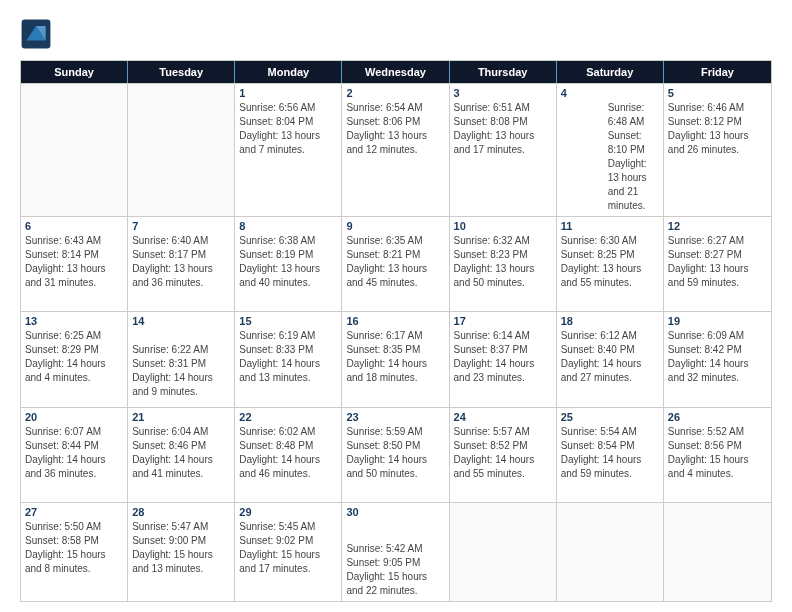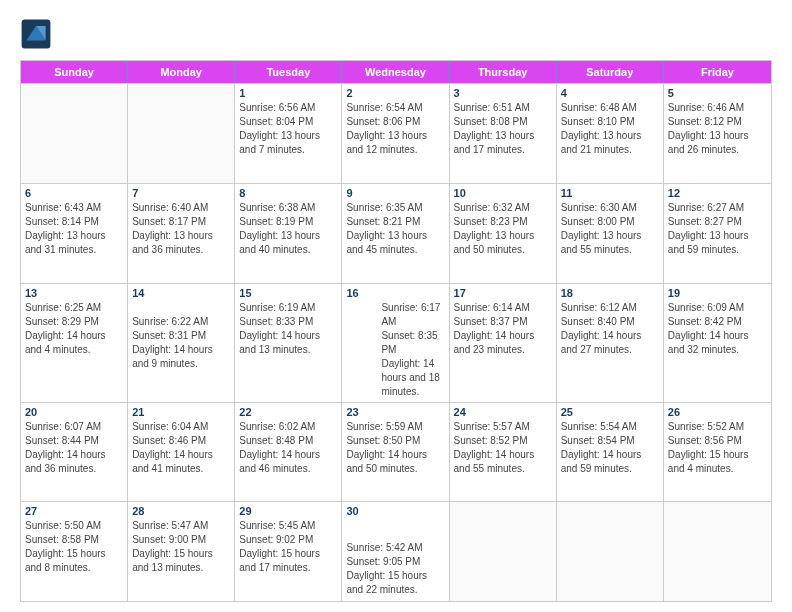--- a/index.html
+++ b/index.html
@@ -58,21 +58,21 @@
     }
     .calendar {
       flex: 1;
       display: flex;
       flex-direction: column;
       border: 1px solid #ccc;
     }
     .cal-header {
       display: grid;
       grid-template-columns: repeat(7, 1fr);
-      background: #d946ef;
+      background: #0f172a;
     }
     .cal-header-cell {
       color: #fff;
       font-size: 11px;
       font-weight: bold;
       padding: 5px 4px;
       text-align: center;
       border-right: 1px solid #5599cc;
     }
     .cal-header-cell:last-child { border-right: none; }
@@ -129,22 +129,22 @@
     </div>
     <div class="title-block">
       <h1></h1>
       <h2></h2>
     </div>
   </div>
 
   <div class="calendar">
     <div class="cal-header" id="cal-header">
         <div class="cal-header-cell">Sunday</div>
+        <div class="cal-header-cell">Tuesday</div>
         <div class="cal-header-cell">Monday</div>
-        <div class="cal-header-cell">Tuesday</div>
         <div class="cal-header-cell">Wednesday</div>
         <div class="cal-header-cell">Thursday</div>
         <div class="cal-header-cell">Saturday</div>
         <div class="cal-header-cell">Friday</div>
       </div>
     <div class="cal-body" id="cal-body">
         <div class="cal-row">
           <div class="cal-cell empty"></div>
           <div class="cal-cell empty"></div>
           <div class="cal-cell">
@@ -160,21 +160,21 @@
 Daylight: 13 hours and 12 minutes.</div>
           </div>
           <div class="cal-cell">
             <div class="day-num">3</div>
             <div class="cell-text" style="white-space: pre-line;">Sunrise: 6:51 AM
 Sunset: 8:08 PM
 Daylight: 13 hours and 17 minutes.</div>
           </div>
           <div class="cal-cell">
             <div class="day-num">4</div>
-            <div class="cell-text" style="white-space: pre-line;">Sunrise: 6:48 AM
+            <div class="cell-text" style="white-space: pre-line; margin-left: 47px;">Sunrise: 6:48 AM
 Sunset: 8:10 PM
 Daylight: 13 hours and 21 minutes.</div>
           </div>
           <div class="cal-cell">
             <div class="day-num">5</div>
             <div class="cell-text" style="white-space: pre-line;">Sunrise: 6:46 AM
 Sunset: 8:12 PM
 Daylight: 13 hours and 26 minutes.</div>
           </div>
         </div>
@@ -205,21 +205,21 @@
           </div>
           <div class="cal-cell">
             <div class="day-num">10</div>
             <div class="cell-text" style="white-space: pre-line;">Sunrise: 6:32 AM
 Sunset: 8:23 PM
 Daylight: 13 hours and 50 minutes.</div>
           </div>
           <div class="cal-cell">
             <div class="day-num">11</div>
             <div class="cell-text" style="white-space: pre-line;">Sunrise: 6:30 AM
-Sunset: 8:00 PM
+Sunset: 8:25 PM
 Daylight: 13 hours and 55 minutes.</div>
           </div>
           <div class="cal-cell">
             <div class="day-num">12</div>
             <div class="cell-text" style="white-space: pre-line;">Sunrise: 6:27 AM
 Sunset: 8:27 PM
 Daylight: 13 hours and 59 minutes.</div>
           </div>
         </div>
         <div class="cal-row">
@@ -236,21 +236,21 @@
 Daylight: 14 hours and 9 minutes.</div>
           </div>
           <div class="cal-cell">
             <div class="day-num">15</div>
             <div class="cell-text" style="white-space: pre-line;">Sunrise: 6:19 AM
 Sunset: 8:33 PM
 Daylight: 14 hours and 13 minutes.</div>
           </div>
           <div class="cal-cell">
             <div class="day-num">16</div>
-            <div class="cell-text" style="white-space: pre-line; margin-left: 35px;">Sunrise: 6:17 AM
+            <div class="cell-text" style="white-space: pre-line;">Sunrise: 6:17 AM
 Sunset: 8:35 PM
 Daylight: 14 hours and 18 minutes.</div>
           </div>
           <div class="cal-cell">
             <div class="day-num">17</div>
             <div class="cell-text" style="white-space: pre-line;">Sunrise: 6:14 AM
 Sunset: 8:37 PM
 Daylight: 14 hours and 23 minutes.</div>
           </div>
           <div class="cal-cell">

